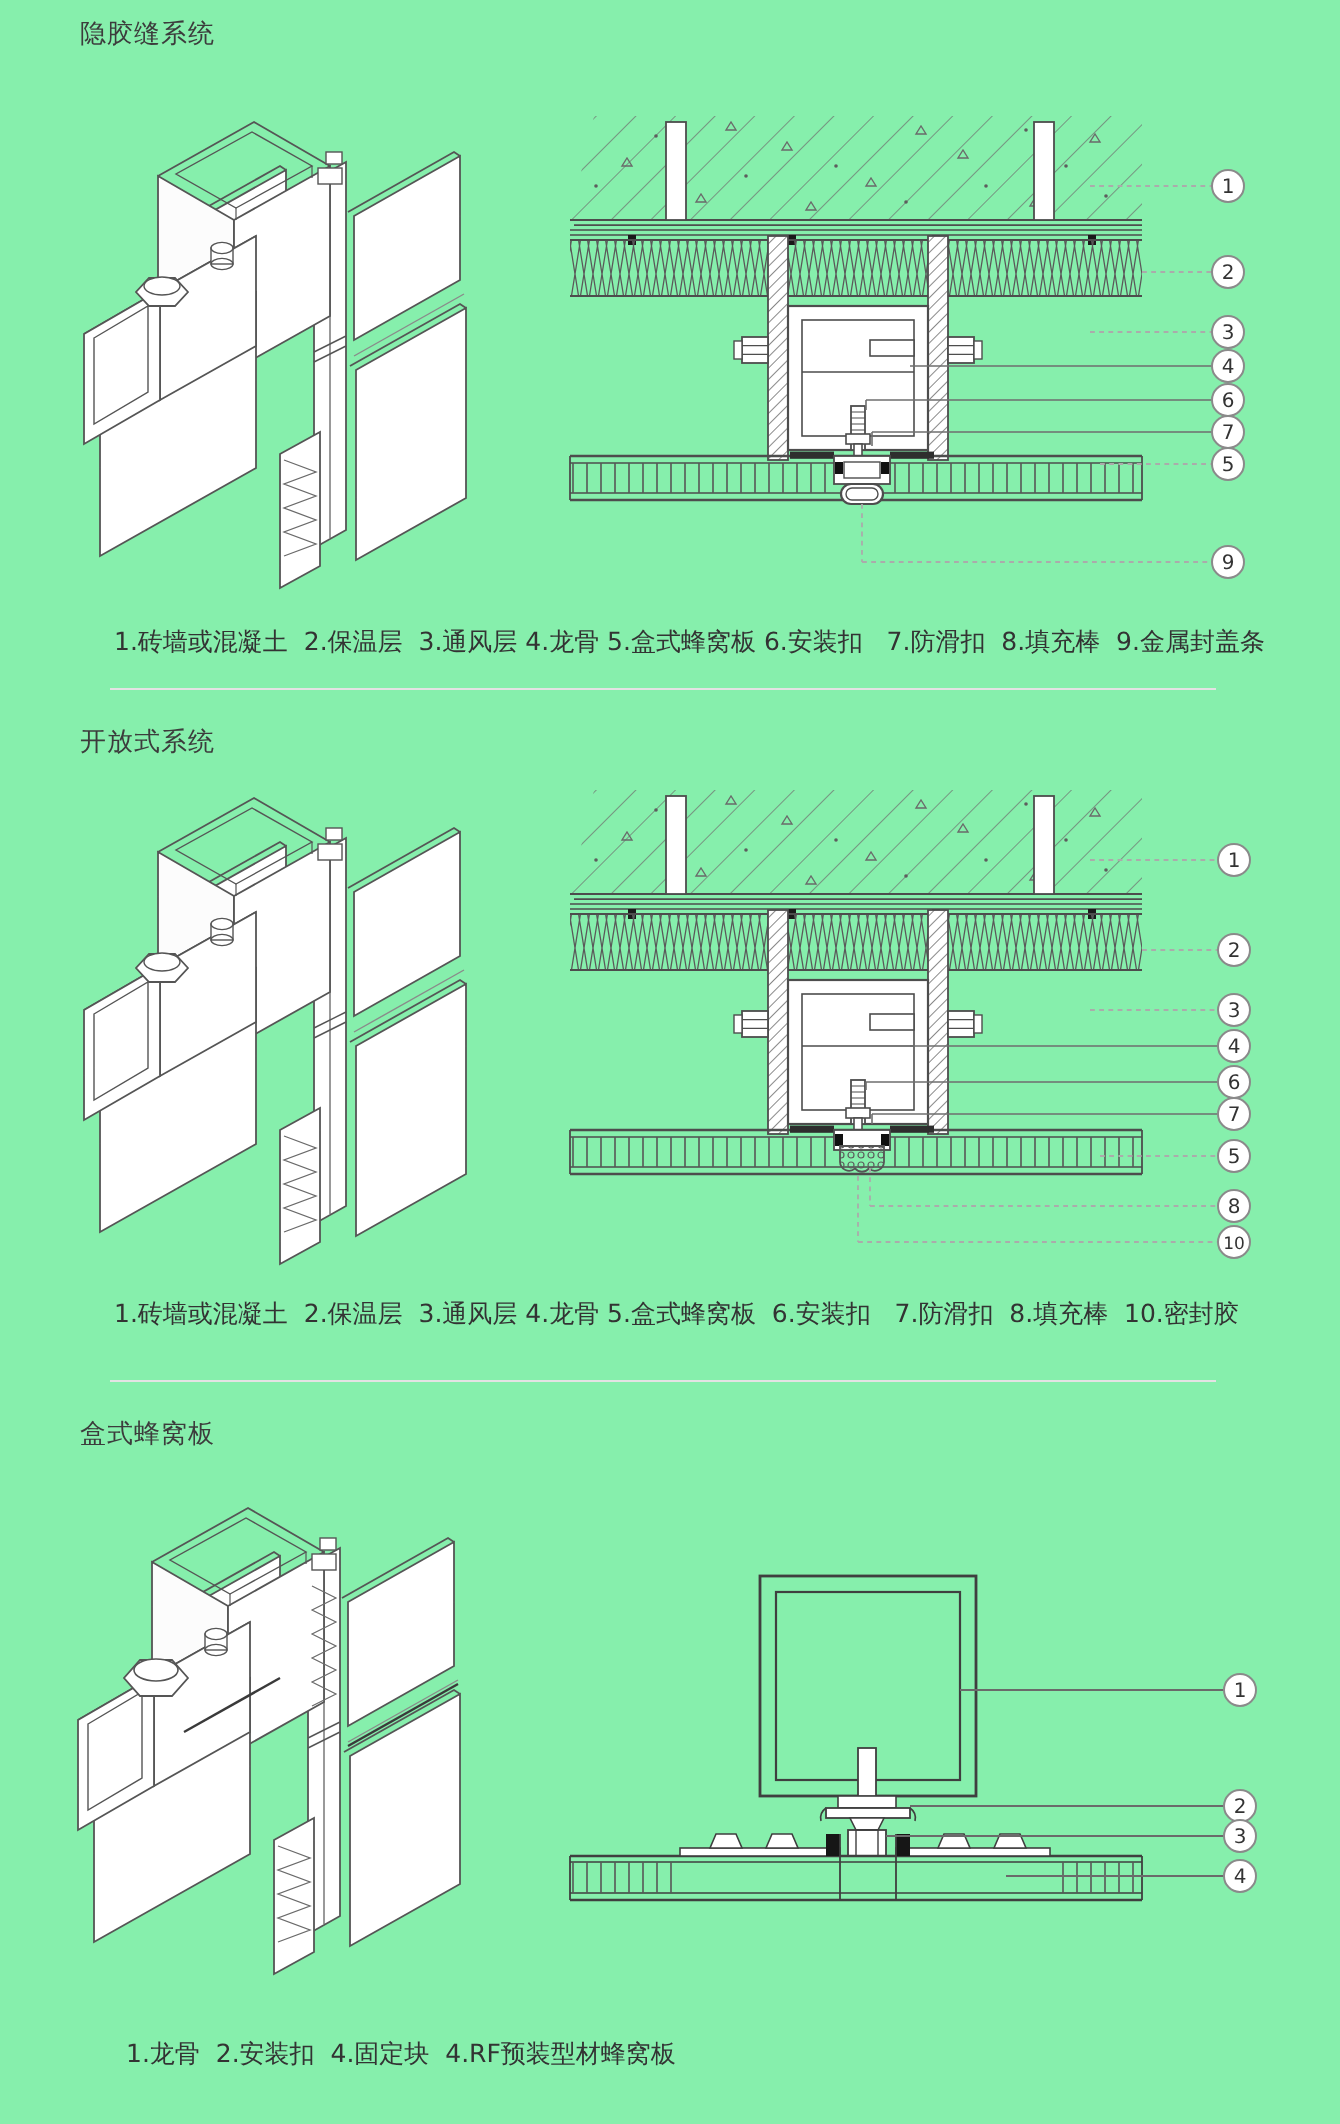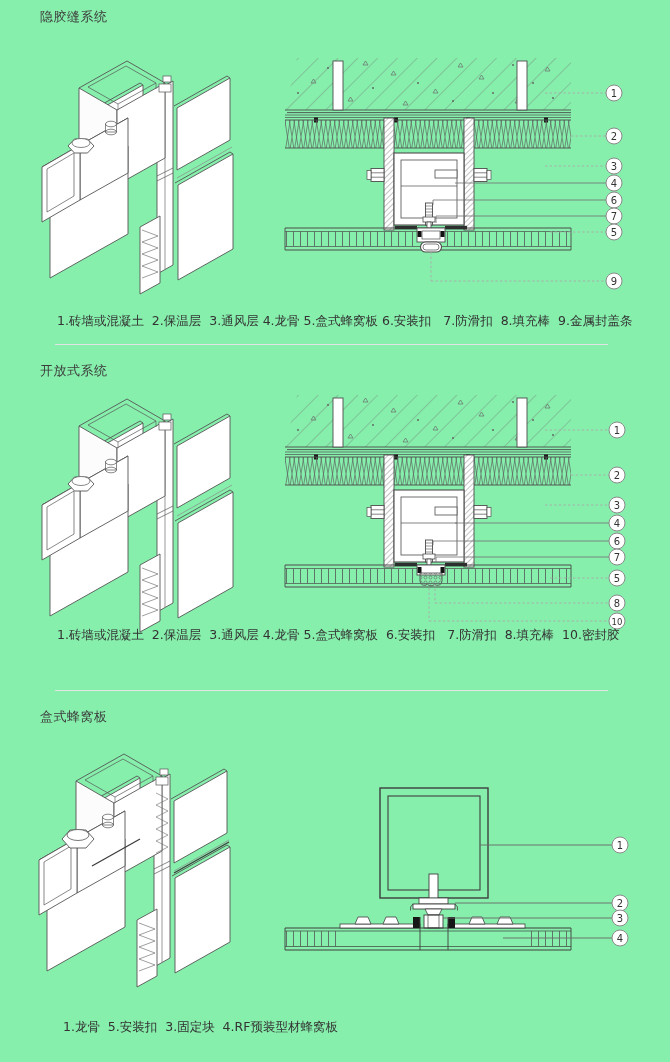--- a/index.html
+++ b/index.html
@@ -268,21 +268,21 @@
         <text x="334" y="118.5">3</text>
         <text x="334" y="136.5">4</text>
         <text x="334" y="154.5">6</text>
         <text x="334" y="170.5">7</text>
         <text x="334" y="191.5">5</text>
         <text x="334" y="216.5">8</text>
         <text x="334" y="234.5" font-size="8.5">10</text>
       </g>
     </svg>
 
-    <div class="caption" style="left:57px;top:627px">1.砖墙或混凝土  2.保温层  3.通风层 4.龙骨 5.盒式蜂窝板  6.安装扣   7.防滑扣  8.填充棒  10.密封胶</div>
+    <div class="caption" style="left:57px;top:649px">1.砖墙或混凝土  2.保温层  3.通风层 4.龙骨 5.盒式蜂窝板  6.安装扣   7.防滑扣  8.填充棒  10.密封胶</div>
   </section>
 
   <div class="divider" style="top:690px"></div>
 
   <section>
     <div class="sec-title" style="left:40px;top:708px">盒式蜂窝板</div>
 
     <svg class="abs" style="left:30px;top:743px" width="240" height="265">
       <use href="#isoA"></use>
 
@@ -341,16 +341,16 @@
           <circle cx="337" cy="148" r="8"></circle>
             <circle cx="337" cy="168" r="8"></circle>
         </g>
         <text x="337" y="78.5">1</text>
         <text x="337" y="136.5">2</text>
         <text x="337" y="151.5">3</text>
         <text x="337" y="171.5">4</text>
       </g>
     </svg>
 
-    <div class="caption" style="left:63px;top:1019px">1.龙骨  5.安装扣  3.固定块  4.RF预装型材蜂窝板</div>
+    <div class="caption" style="left:63px;top:1019px">1.龙骨  2.安装扣  4.固定块  4.RF预装型材蜂窝板</div>
   </section>
 
 </div>
 
 </body></html>

